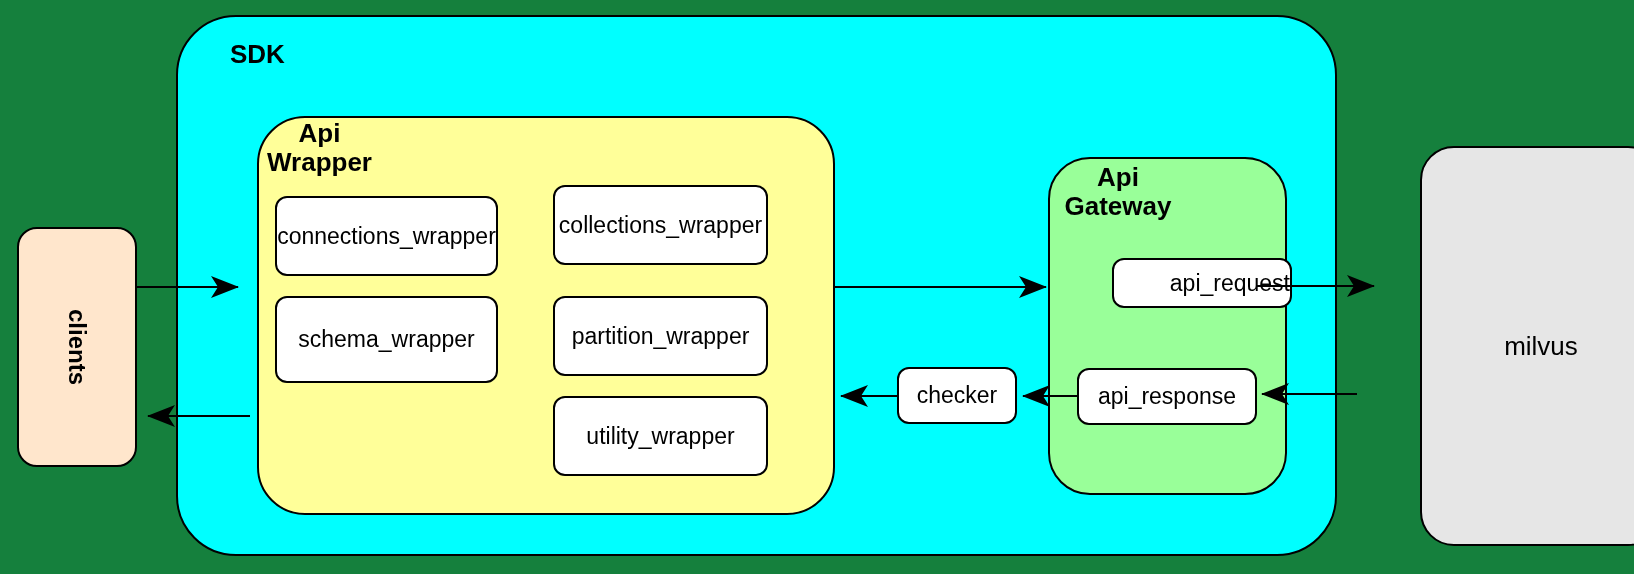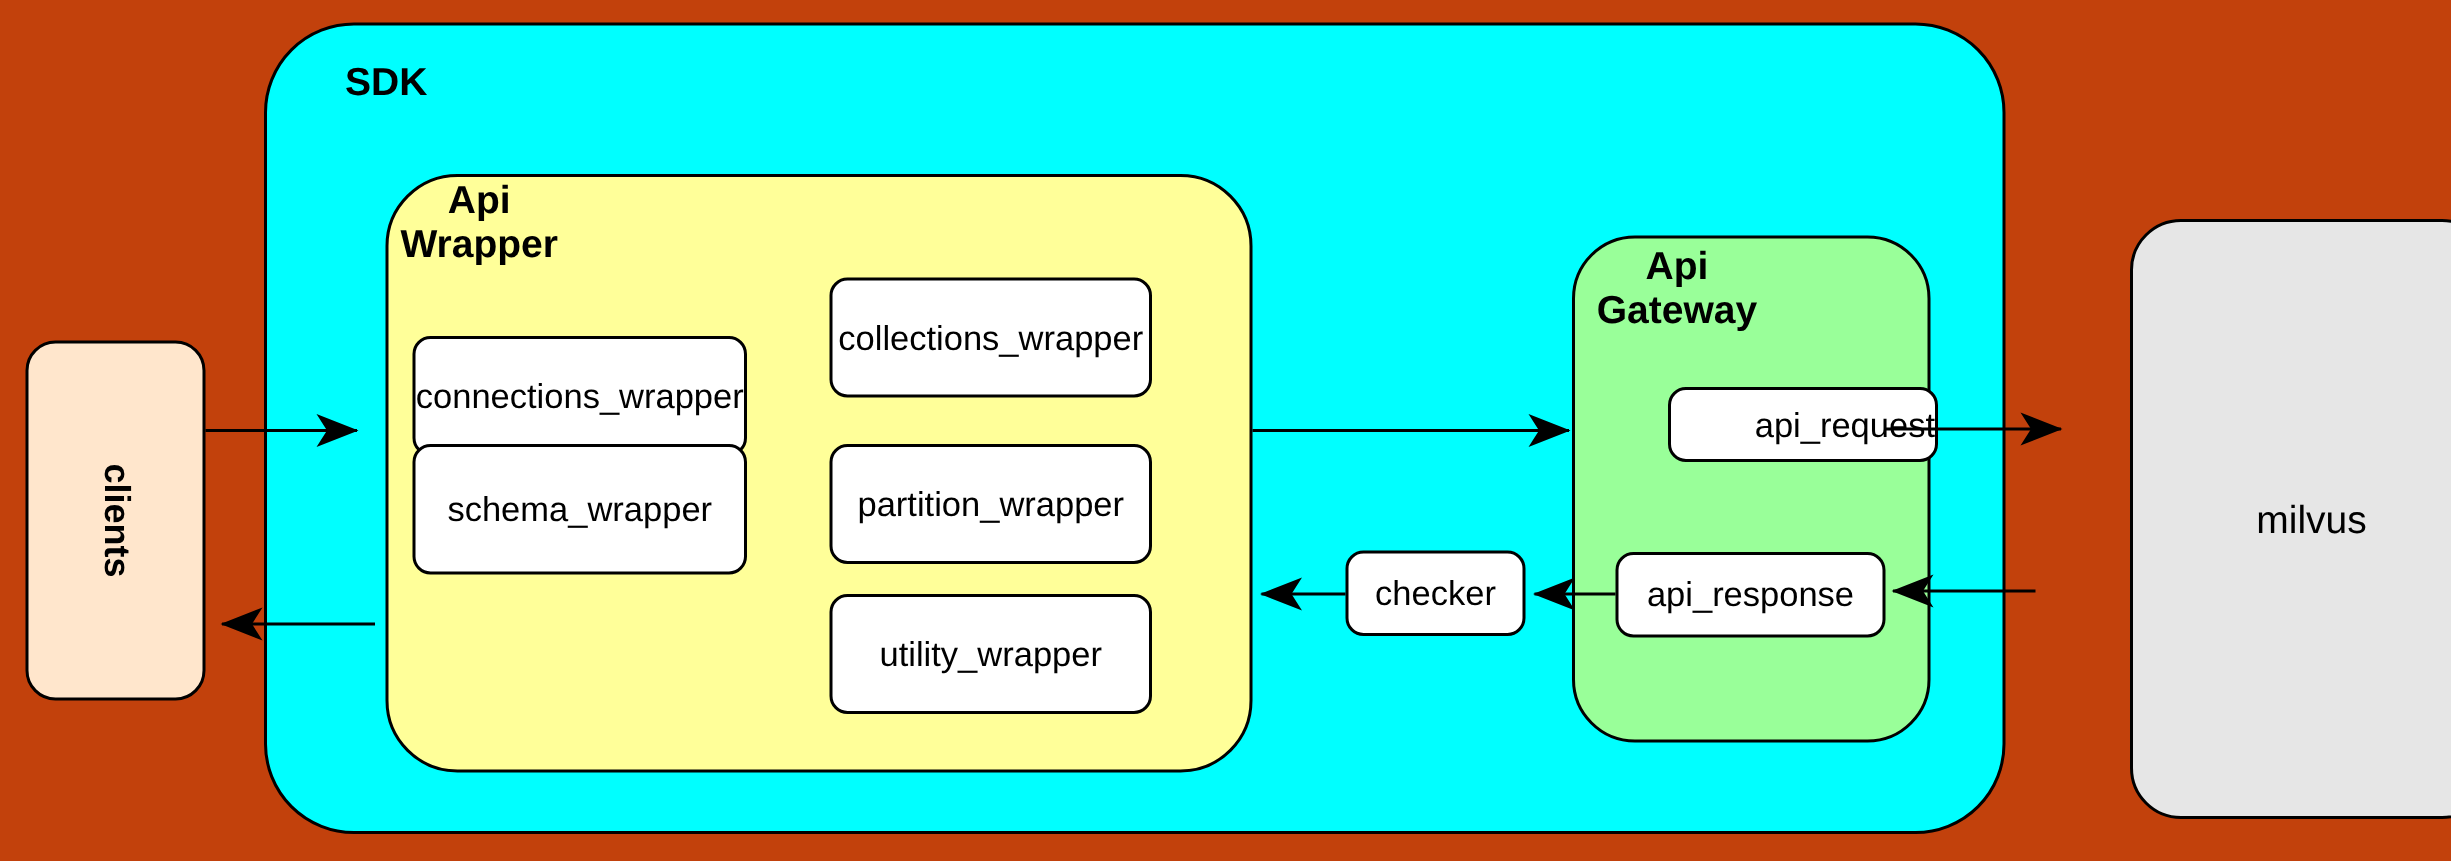--- a/index.html
+++ b/index.html
@@ -1,17 +1,17 @@
 <!DOCTYPE html>
 <html><head>
 <meta charset="utf-8">
 <style>
   html,body{margin:0;padding:0;background:#fff;}
   .canvas{
-    position:relative;width:1634px;height:574px;background:#c2410c;overflow:hidden;
+    position:relative;width:1634px;height:574px;background:#15803d;overflow:hidden;
     font-family:"Liberation Sans", sans-serif;color:#000;
   }
   .box{position:absolute;box-sizing:border-box;border:2px solid #000;}
   .group-label{position:absolute;font-weight:bold;font-size:26px;line-height:1.12;white-space:pre-line;}
   .node{
     position:absolute;box-sizing:border-box;border:2px solid #000;background:#fff;
     border-radius:12px;display:flex;align-items:center;justify-content:center;
     font-size:23px;line-height:1;
   }
   
@@ -21,21 +21,21 @@
   #clients-box{left:17px;top:227px;width:120px;height:240px;border-radius:20px;
     display:flex;align-items:center;justify-content:center;}
   #clients-box .vlabel{writing-mode:vertical-rl;font-weight:bold;font-size:24px;white-space:nowrap;}
   #milvus-box{left:1376px;top:146px;width:242px;height:400px;border-radius:34px;
     display:flex;align-items:center;justify-content:center;font-weight:normal;font-size:26px;margin-left:44px;}
   
   #sdk-label{left:230px;top:40px;}
   #api-wrapper-label{left:262px;top:119px;width:115px;text-align:center;}
   #api-gateway-label{left:1058px;top:163px;width:120px;text-align:center;}
   
-  #node-connections{left:275px;top:196px;width:223px;height:80px;margin-top:28px;}
+  #node-connections{left:275px;top:196px;width:223px;height:80px;}
   #node-collections{left:553px;top:185px;width:215px;height:80px;align-items:center;}
   #node-schema{left:275px;top:296px;width:223px;height:87px;}
   #node-partition{left:553px;top:296px;width:215px;height:80px;}
   #node-index{left:275px;top:396px;width:223px;height:80px;}
   #node-utility{left:553px;top:396px;width:215px;height:80px;}
   #node-api-request{left:1112px;top:258px;width:180px;height:50px;justify-content:flex-end;}
   #node-api-response{left:1077px;top:368px;width:180px;height:57px;}
   #node-checker{left:897px;top:367px;width:120px;height:57px;}
   
   #edges-svg{position:absolute;left:0;top:0;width:1634px;height:574px;pointer-events:none;z-index:10;}

